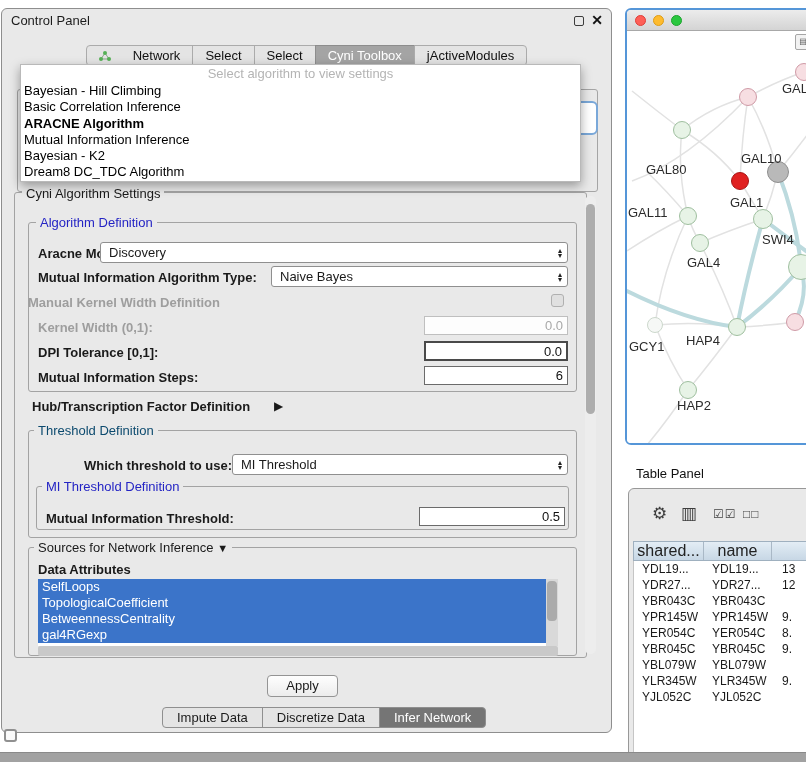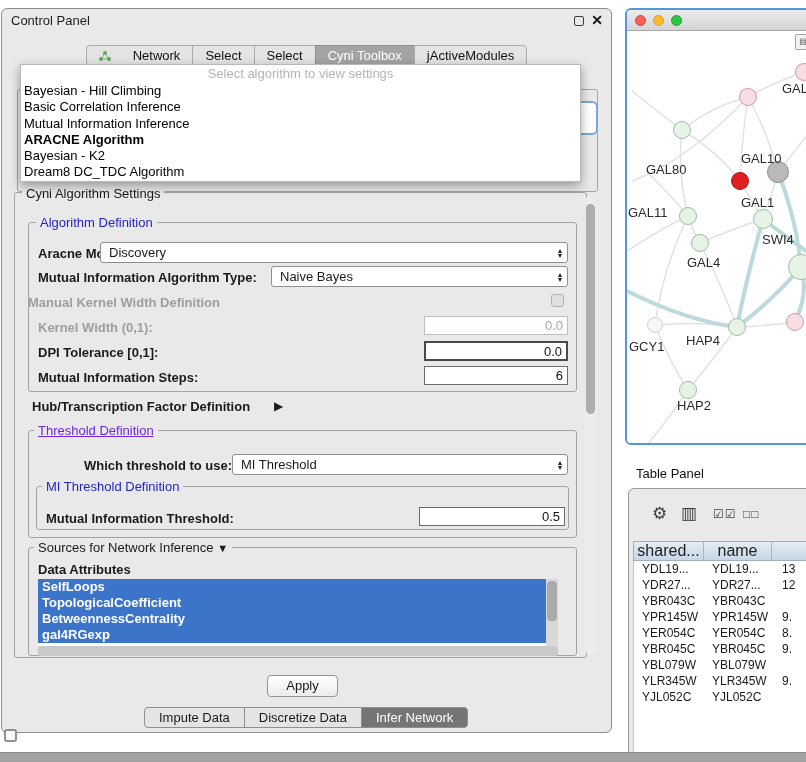--- a/index.html
+++ b/index.html
@@ -31,49 +31,49 @@
   .algo-dd{position:absolute;left:18px;top:55px;width:561px;height:118px;background:#fff;
            border:1px solid #b9b9b9;box-shadow:0 4px 10px rgba(0,0,0,.35);z-index:30;}
   .dd-ph{height:18px;line-height:18px;text-align:center;color:#b4b4b4;font-size:13px;}
   .dd-item{height:16.3px;line-height:16.3px;padding-left:3px;font-size:13px;color:#000;white-space:nowrap;}
   .dd-item.bold{font-weight:bold;}
 
   
   .fs{position:absolute;border:1px solid #a3a3a3;border-radius:3px;z-index:3;}
   .fs-legend{position:absolute;background:#e9e9e9;padding:0 4px;font-size:13px;z-index:4;white-space:nowrap;}
   .leg-blue{color:#2424c4;}
-  .leg-green{color:#6d28d9;text-decoration:underline;}
+  .leg-green{color:#0c4a6e;}
 
   .lbl{position:absolute;font-size:13px;z-index:4;white-space:nowrap;}
   .bold{font-weight:bold;}
   .dis{color:#9e9e9e;}
 
   .select{position:absolute;background:#fff;border:1px solid #8f8f8f;border-radius:3px;
           display:flex;align-items:center;font-size:13px;padding-left:8px;z-index:4;}
   .arrows{position:absolute;right:5px;top:50%;transform:translateY(-50%);display:flex;flex-direction:column;
           align-items:center;font-size:8px;line-height:5px;color:#222;}
   .input{position:absolute;background:#fff;border:1px solid #6b6b6b;font-size:13px;text-align:right;
          padding:0 4px;z-index:4;font-family:"Liberation Sans",sans-serif;color:#111;}
   .input.dim{border:1px solid #bfbfbf;color:#a8a8a8;background:#fdfdfd;}
   .input.focus{border:2px solid #4a4a4a;}
   .checkbox{position:absolute;width:13px;height:13px;background:#e0e0e0;border:1px solid #b0b0b0;border-radius:3px;z-index:4;}
 
   .vsb{position:absolute;left:585px;top:196px;width:11px;height:458px;background:#ededed;z-index:5;border-radius:5px;}
   .vsb-thumb{position:absolute;left:1px;top:8px;width:9px;height:210px;background:#adadad;border-radius:5px;}
 
-  .attr-list{position:absolute;left:38px;top:579px;width:520px;height:67px;background:#fff;z-index:4;overflow:hidden;font-weight:bold;}
+  .attr-list{position:absolute;left:38px;top:579px;width:520px;height:67px;background:#fff;z-index:4;overflow:hidden;}
   .attr-item{height:16px;line-height:16px;width:508px;background:#3b74c9;color:#fff;padding-left:4px;font-size:13px;}
   .attr-vsb{position:absolute;left:546px;top:579px;width:12px;height:67px;background:#d9d9d9;z-index:5;}
   .attr-vsb-thumb{position:absolute;left:1px;top:2px;width:10px;height:40px;background:#ababab;border-radius:4px;}
   .attr-hsb{position:absolute;left:38px;top:646px;width:520px;height:10px;background:#c9c9c9;z-index:5;border-radius:2px;}
 
   .apply-btn{position:absolute;left:267px;top:675px;width:71px;height:22px;background:linear-gradient(#fefefe,#ececec);
              border:1px solid #949494;border-radius:4px;text-align:center;line-height:20px;font-size:13px;z-index:4;}
 
-  .bottom-tabs{position:absolute;left:144px;top:707px;display:flex;z-index:4;}
+  .bottom-tabs{position:absolute;left:162px;top:707px;display:flex;z-index:4;}
   .btab{height:21px;line-height:19px;padding:0 14px;background:#e4e4e4;border:1px solid #8f8f8f;margin-left:-1px;font-size:13px;}
   .btab:first-child{border-radius:4px 0 0 4px;margin-left:0;}
   .btab:last-child{border-radius:0 4px 4px 0;}
   .btab.sel{background:#757575;color:#fff;}
 
   
   .net-window{position:absolute;left:625px;top:8px;width:190px;height:437px;background:#fff;
               border:2px solid #5596d8;border-radius:6px;overflow:hidden;}
   .net-titlebar{position:absolute;left:0;right:0;top:0;height:21px;background:linear-gradient(#ececec,#d4d4d4);
                 border-bottom:1px solid #a8a8a8;}
@@ -147,22 +147,22 @@
       </div>
     </div>
 
     <div class="fs-frag"></div>
     <div class="blue-frag"></div>
 
     <div class="algo-dd">
       <div class="dd-ph">Select algorithm to view settings</div>
       <div class="dd-item">Bayesian - Hill Climbing</div>
       <div class="dd-item">Basic Correlation Inference</div>
+      <div class="dd-item bold">ARACNE Algorithm</div>
       <div class="dd-item">Mutual Information Inference</div>
-      <div class="dd-item bold">ARACNE Algorithm</div>
       <div class="dd-item">Bayesian - K2</div>
       <div class="dd-item">Dream8 DC_TDC Algorithm</div>
     </div>
   </div>
 
   <div class="fs" style="left:14px;top:192px;width:573px;height:466px;"></div>
   <span class="fs-legend" style="left:22px;top:186px;">Cyni Algorithm Settings</span>
 
   <div class="vsb">
       <div class="vsb-thumb"></div>
@@ -298,21 +298,21 @@
       <div class="nnode green" style="left:64px;top:203px;width:18px;height:18px;"></div>
       <div class="nnode green" style="left:161px;top:223px;width:26px;height:26px;"></div>
       <div class="nnode pink" style="left:159px;top:282px;width:18px;height:18px;"></div>
       <div class="nnode green" style="left:101px;top:287px;width:18px;height:18px;"></div>
       <div class="nnode green" style="left:52px;top:350px;width:18px;height:18px;"></div>
       <div class="nnode pale" style="left:20px;top:286px;width:16px;height:16px;"></div>
       <div class="nnode pink" style="left:168px;top:32px;width:18px;height:18px;"></div>
 
       <span class="nlab" style="left:19px;top:131px;">GAL80</span>
       <span class="nlab" style="left:114px;top:120px;">GAL10</span>
-      <span class="nlab" style="left:114px;top:164px;">GAL1</span>
+      <span class="nlab" style="left:103px;top:164px;">GAL1</span>
       <span class="nlab" style="left:1px;top:174px;">GAL11</span>
       <span class="nlab" style="left:135px;top:201px;">SWI4</span>
       <span class="nlab" style="left:60px;top:224px;">GAL4</span>
       <span class="nlab" style="left:2px;top:308px;">GCY1</span>
       <span class="nlab" style="left:59px;top:302px;">HAP4</span>
       <span class="nlab" style="left:50px;top:367px;">HAP2</span>
       <span class="nlab" style="left:155px;top:50px;">GAL</span>
 
       <div class="net-corner-btn">▤</div>
     </div>

